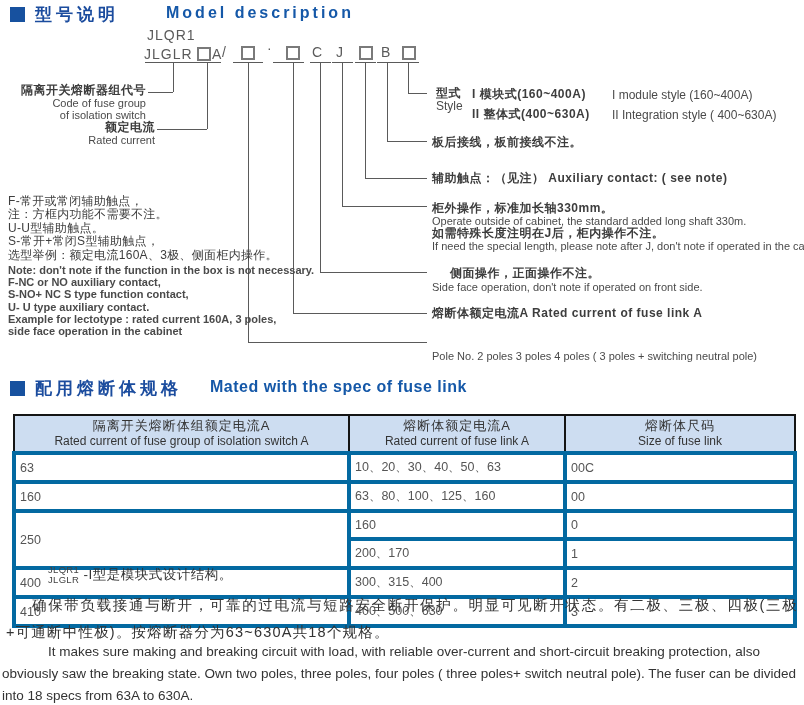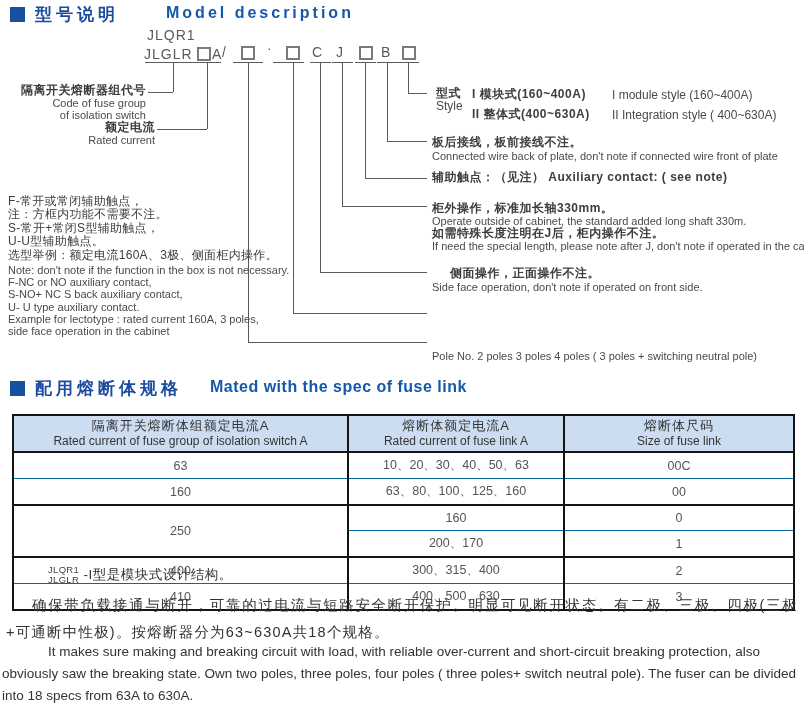--- a/index.html
+++ b/index.html
@@ -14,26 +14,26 @@
   .codeel{color:#5a5a5a;font-size:14px;white-space:nowrap;display:flex;align-items:center;gap:1px;}
   .cbox{display:inline-block;width:10px;height:10px;border:2px solid #7a7a7a;background:#fff;}
   .hl{background:#5a5a5a;height:1px;}
   .vl{background:#5a5a5a;width:1px;}
   .zh12{font-size:12px;color:#3d3d3d;letter-spacing:0.5px;white-space:nowrap;line-height:13px;font-weight:bold;}
   .zh12 + .zh12{margin-top:1px;}
   .en11{font-size:11px;color:#4a4a4a;white-space:nowrap;line-height:12px;}
   .en12{font-size:12px;color:#4a4a4a;white-space:nowrap;line-height:13px;}
   .rgt{text-align:right;}
   .note-zh div{font-size:12px;color:#3d3d3d;line-height:13.4px;white-space:nowrap;letter-spacing:0.3px;}
-  .note-en div{font-size:11px;color:#4a4a4a;line-height:12.2px;white-space:nowrap;}
+  .note-en div{font-size:11px;color:#4a4a4a;line-height:12.2px;white-space:nowrap;font-weight:bold;}
   .spec-table{position:absolute;left:12px;top:414px;width:781px;border-collapse:collapse;
               table-layout:fixed;border:2px solid #151515;}
   .spec-table th{background:#cdddf1;border:1px solid #151515;border-bottom:2px solid #151515;
                  font-weight:normal;padding:2px 0;color:#333;}
-  .spec-table td{border:1px solid #0369a1;text-align:center;font-size:12.5px;color:#555;
+  .spec-table td{border:4px solid #0369a1;font-size:12.5px;color:#555;
                  height:16px;padding:4px;}
   .vthick{border-left:2px solid #151515 !important;}
   .gsep td{border-bottom:2px solid #151515;}
   .th-zh{font-size:13px;letter-spacing:1px;line-height:16px;}
   .th-en{font-size:12px;line-height:15px;}
   .stack{display:inline-block;font-size:9.5px;line-height:9.5px;color:#444;letter-spacing:0.3px;vertical-align:middle;}
   .intro{font-size:13.5px;color:#333;letter-spacing:0.5px;vertical-align:middle;}
   .pzh{font-size:14.5px;color:#333;line-height:27px;text-indent:26px;letter-spacing:1.2px;text-align:justify;}
   .pen{font-size:13.5px;color:#333;line-height:22px;text-indent:46px;}
 </style>
@@ -107,55 +107,55 @@
     <div class="en11">of isolation switch</div>
   </div>
   <div class="abs rgt" style="right:649px;top:121px">
     <div class="zh12">额定电流</div>
     <div class="en11">Rated current</div>
   </div>
 
   <div class="abs note-zh" style="left:8px;top:195px">
     <div>F-常开或常闭辅助触点，</div>
     <div>注：方框内功能不需要不注。</div>
+    <div>U-U型辅助触点。</div>
     <div>S-常开+常闭S型辅助触点，</div>
-    <div>U-U型辅助触点。</div>
     <div>选型举例：额定电流160A、3极、侧面柜内操作。</div>
   </div>
   <div class="abs note-en" style="left:8px;top:264px">
     <div>Note: don't note if the function in the box is not necessary.</div>
     <div>F-NC or NO auxiliary contact,</div>
-    <div>S-NO+ NC S back auxiliary contact,</div>
+    <div>S-NO+ NC S type function contact,</div>
     <div>U- U type auxiliary contact.</div>
     <div>Example for lectotype : rated current 160A, 3 poles,</div>
     <div>side face operation in the cabinet</div>
   </div>
 
   <div class="abs" style="left:436px;top:87px">
     <div class="zh12">型式</div>
     <div class="en12">Style</div>
   </div>
   <div class="abs zh12" style="left:472px;top:88px">I 模块式(160~400A)</div>
   <div class="abs en12" style="left:612px;top:89px">I module style (160~400A)</div>
   <div class="abs zh12" style="left:472px;top:108px">II 整体式(400~630A)</div>
   <div class="abs en12" style="left:612px;top:109px">II Integration style ( 400~630A)</div>
 
   <div class="abs zh12" style="left:432px;top:136px">板后接线，板前接线不注。</div>
-  <div class="abs en11" style="left:432px;top:150px">Connected wire back of plate, don't note if connected wire front of plate</div>
 
   <div class="abs zh12" style="left:432px;top:171px">辅助触点：（见注）  Auxiliary contact: ( see note)</div>
 
   <div class="abs zh12" style="left:432px;top:201px">柜外操作，标准加长轴330mm。</div>
   <div class="abs en11" style="left:432px;top:215px">Operate outside of cabinet, the standard added long shaft 330m.</div>
   <div class="abs zh12" style="left:432px;top:227px">如需特殊长度注明在J后，柜内操作不注。</div>
   <div class="abs en11" style="left:432px;top:240px">If need the special length, please note after J, don't note if operated in the cabinet.</div>
 
   <div class="abs zh12" style="left:450px;top:267px">侧面操作，正面操作不注。</div>
   <div class="abs en11" style="left:432px;top:281px">Side face operation, don't note if operated on front side.</div>
 
+  <div class="abs zh12" style="left:432px;top:307px">熔断体额定电流A  Rated current of fuse link A</div>
 
   <div class="abs en11" style="left:432px;top:350px">Pole No.  2 poles  3 poles  4 poles ( 3 poles + switching neutral pole)</div>
 
   <div class="abs sq" style="left:10px;top:381px"></div>
   <div class="abs h-zh" style="left:35px;top:377px">配用熔断体规格</div>
   <div class="abs h-en2" style="left:210px;top:378px">Mated with the spec of fuse link</div>
 
   <table class="spec-table">
     <colgroup>
         <col style="width:335px">

